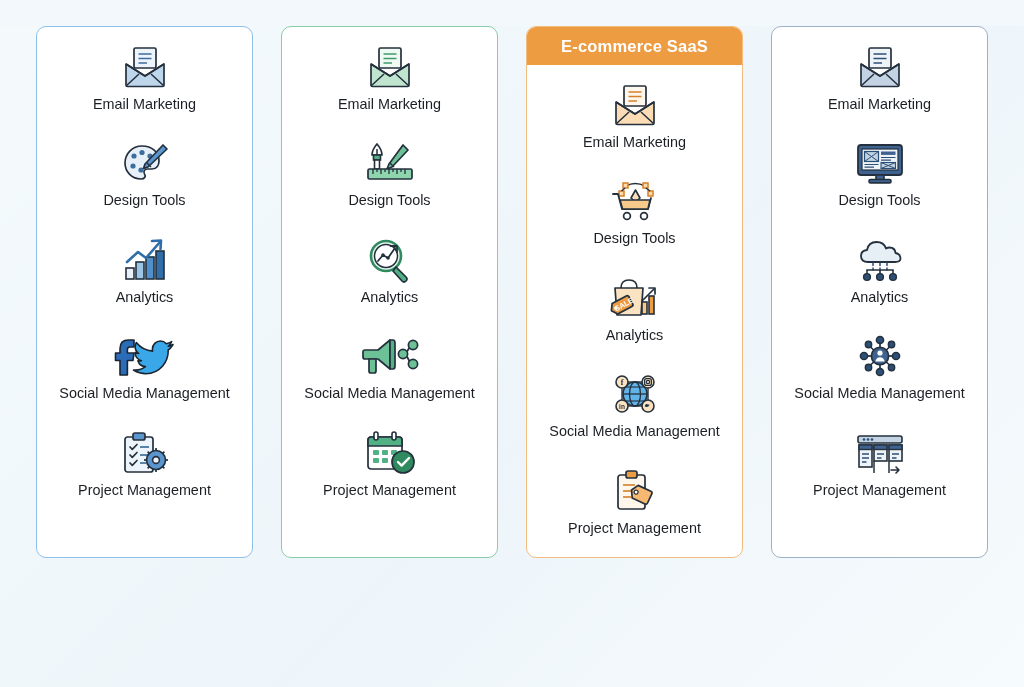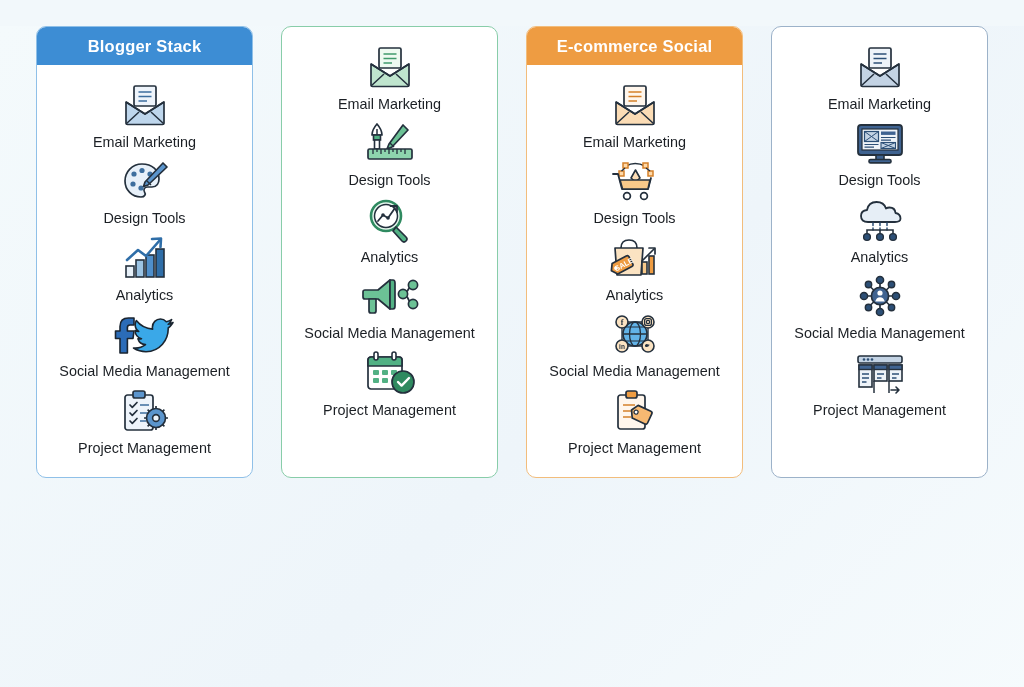--- a/index.html
+++ b/index.html
@@ -52,21 +52,21 @@
     font-weight:bold;
     letter-spacing:0.2px;
   }
   .card-body{
     flex:1;
     padding:16px 8px 14px 8px;
     display:flex;
     flex-direction:column;
     align-items:center;
     justify-content:flex-start;
-    gap:0;
+    gap:20px;
   }
   .tool{
     display:flex;
     flex-direction:column;
     align-items:center;
     justify-content:flex-start;
     width:100%;
     margin-bottom:6px;
   }
   .tool-icon{
@@ -91,21 +91,20 @@
 </style>
 </head>
 <body>
 
 <div class="page">
 
 
   <div class="columns">
 
     <div class="card blogger">
-      <div class="card-header" style="background:#3d8dd4">Blogger Stack</div>
       <div class="card-body">
 
         <div class="tool">
           <div class="tool-icon">
             <svg width="50" height="46" viewBox="0 0 50 46">
               <rect x="14" y="4" width="22" height="20" rx="1.5" fill="#eef4fb" stroke="#24303d" stroke-width="1.7"></rect>
               <line x1="18.5" y1="10" x2="31.5" y2="10" stroke="#3d6e9e" stroke-width="1.7"></line>
               <line x1="18.5" y1="14.5" x2="31.5" y2="14.5" stroke="#3d6e9e" stroke-width="1.7"></line>
               <line x1="18.5" y1="19" x2="27" y2="19" stroke="#3d6e9e" stroke-width="1.7"></line>
               <path d="M6 20 L25 32 L44 20 L44 41 Q44 42.5 42.5 42.5 L7.5 42.5 Q6 42.5 6 41 Z" fill="#bed6ec" stroke="#24303d" stroke-width="1.7" stroke-linejoin="round"></path>
@@ -282,21 +281,21 @@
               <path d="M35 32 l3.6 3.6 L46 28" fill="none" stroke="#ffffff" stroke-width="2.4" stroke-linecap="round" stroke-linejoin="round"></path>
             </svg>
           </div>
           <div class="tool-label">Project Management</div>
         </div>
 
       </div>
     </div>
 
     <div class="card ecommerce">
-      <div class="card-header" style="background:#ee9c42">E-commerce Social</div>
+      <div class="card-header" style="background:#ee9c42">E-commerce SaaS</div>
       <div class="card-body">
 
         <div class="tool">
           <div class="tool-icon">
             <svg width="50" height="46" viewBox="0 0 50 46">
               <rect x="14" y="4" width="22" height="20" rx="1.5" fill="#fff6ec" stroke="#24303d" stroke-width="1.7"></rect>
               <line x1="18.5" y1="10" x2="31.5" y2="10" stroke="#d4802a" stroke-width="1.7"></line>
               <line x1="18.5" y1="14.5" x2="31.5" y2="14.5" stroke="#d4802a" stroke-width="1.7"></line>
               <line x1="18.5" y1="19" x2="27" y2="19" stroke="#d4802a" stroke-width="1.7"></line>
               <path d="M6 20 L25 32 L44 20 L44 41 Q44 42.5 42.5 42.5 L7.5 42.5 Q6 42.5 6 41 Z" fill="#fbdcb5" stroke="#24303d" stroke-width="1.7" stroke-linejoin="round"></path>

